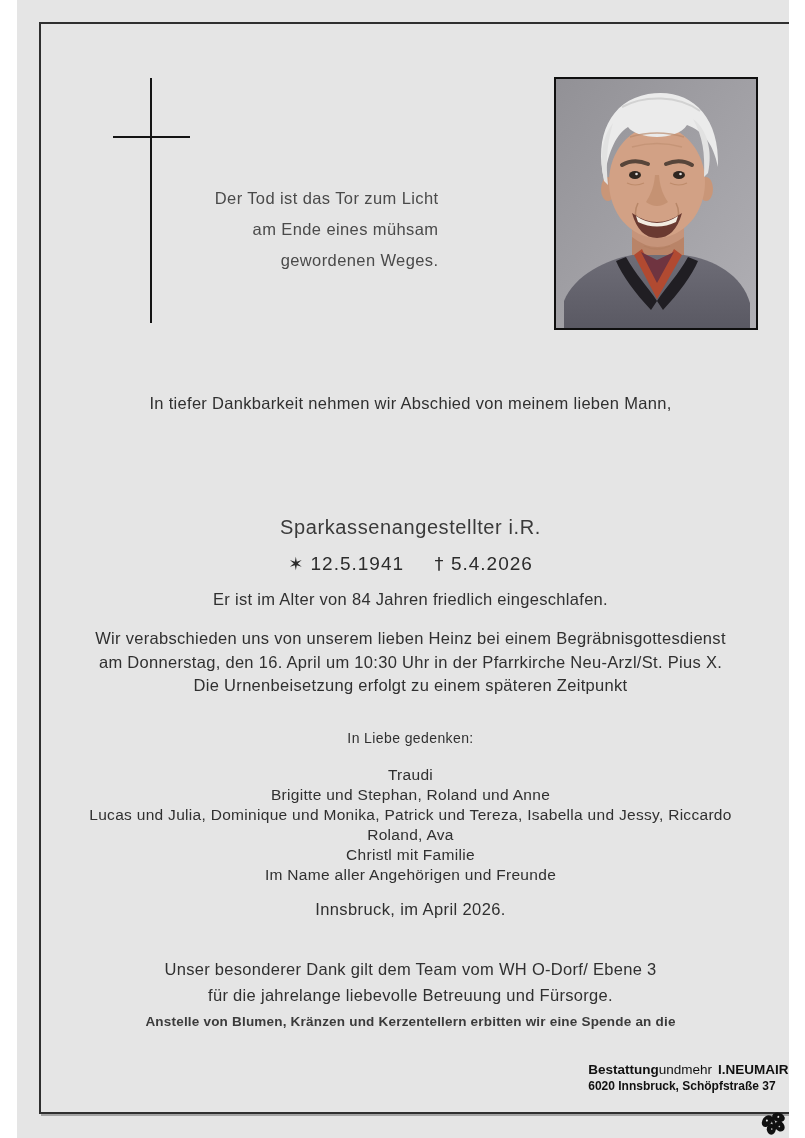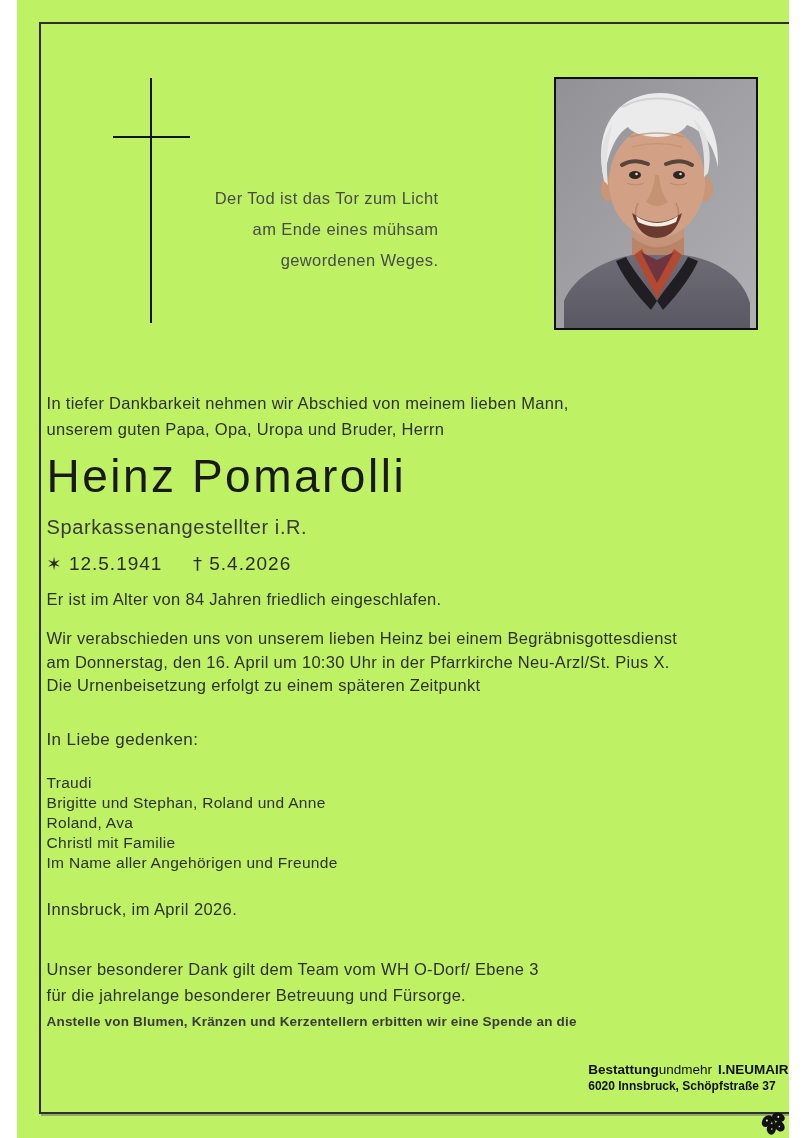--- a/index.html
+++ b/index.html
@@ -1,17 +1,17 @@
 <!DOCTYPE html>
 <html><head>
 <meta charset="utf-8">
 <style>
   html,body{margin:0;padding:0;background:#ffffff;}
   .page{
-    position:relative;width:772px;height:1138px;background:#bef264;
+    position:relative;width:772px;height:1138px;background:#e5e5e5;
     margin:0 auto;overflow:hidden;
     font-family:"Liberation Sans","DejaVu Sans",sans-serif;
     color:#303030;
   }
   .card-border{
     position:absolute;left:22px;top:22px;width:759px;height:1092px;
     border:2px solid #2f2f2f;box-sizing:border-box;
     box-shadow:2px 2px 0 rgba(110,110,110,.55);
   }
   
@@ -23,31 +23,31 @@
     position:absolute;top:183px;right:350px;text-align:right;
     font-size:16.5px;line-height:31px;color:#4a4a4a;letter-spacing:.4px;white-space:nowrap;
   }
   
   .photo{
     position:absolute;left:537px;top:77px;width:200px;height:249px;
     border:2px solid #0f0f0f;background:#9a999e;
   }
   .photo svg{display:block;width:100%;height:100%;}
   
-  .cb{position:absolute;left:30px;right:14px;text-align:left;}
+  .cb{position:absolute;left:30px;right:14px;text-align:center;}
   .intro{top:390px;font-size:16.5px;line-height:26px;letter-spacing:.3px;}
   .name{top:450px;font-size:46px;line-height:52px;font-weight:400;letter-spacing:2.5px;color:#191919;margin:0;}
   .profession{top:516px;font-size:20px;letter-spacing:.6px;color:#3a3a3a;}
   .dates{top:553px;font-size:19px;letter-spacing:1px;color:#2c2c2c;}
   .dates .sym{font-family:"DejaVu Sans",sans-serif;font-size:18px;}
   .dates .gap{display:inline-block;width:18px;}
   .age{top:590px;font-size:16.5px;letter-spacing:.3px;}
   .service{top:627px;font-size:16.5px;line-height:23.5px;letter-spacing:.3px;}
-  .gedenken{top:730px;font-size:17px;letter-spacing:.4px;}
-  .mourners{top:765px;font-size:15.5px;line-height:20px;letter-spacing:.3px;margin-top:8px;}
+  .gedenken{top:730px;font-size:14px;letter-spacing:.4px;}
+  .mourners{top:765px;font-size:15.5px;line-height:20px;letter-spacing:.3px;}
   .placedate{top:900px;font-size:16.5px;letter-spacing:.4px;}
   .thanks{top:956px;font-size:16.5px;line-height:26px;letter-spacing:.3px;}
   .donation{top:1012px;font-size:13.5px;line-height:19.5px;letter-spacing:.2px;color:#3b3b3b;font-weight:bold;}
   
   .footer{
     position:absolute;left:0;right:0;top:1062px;
     display:flex;justify-content:center;align-items:flex-end;gap:12px;
     color:#101010;
     flex-direction:column;
   }
@@ -120,24 +120,22 @@
       <path d="M82,124 Q77,134 82,143" stroke="#b07f60" stroke-width="1.5" fill="none" opacity=".8"></path>
       <path d="M120,124 Q125,134 120,143" stroke="#b07f60" stroke-width="1.5" fill="none" opacity=".8"></path>
       <path d="M76,134 Q101,152 126,134 Q119,159 101,159 Q83,159 76,134 Z" fill="#6a3a31"></path>
       <path d="M80,137 Q101,151 122,137 L120,143 Q101,152 82,143 Z" fill="#f2ece1"></path>
       <path d="M88,167 Q101,173 114,167" stroke="#b07f60" stroke-width="1.3" fill="none" opacity=".6"></path>
     </svg>
   </div>
 
   <div class="cb intro">
     <div>In tiefer Dankbarkeit nehmen wir Abschied von meinem lieben Mann,</div>
-    <div>unserem guten Papa, Opa, Uropa und Bruder, Herrn</div>
-  </div>
-
-  <h1 class="cb name">Heinz Pomarolli</h1>
+  </div>
+
 
   <div class="cb profession">Sparkassenangestellter i.R.</div>
 
   <div class="cb dates">
     <span class="sym">✶</span>
     <span>12.5.1941</span>
     <span class="gap"></span>
     <span class="sym">†</span>
     <span>5.4.2026</span>
   </div>
@@ -148,30 +146,31 @@
     <div>Wir verabschieden uns von unserem lieben Heinz bei einem Begräbnisgottesdienst</div>
     <div>am Donnerstag, den 16. April um 10:30 Uhr in der Pfarrkirche Neu-Arzl/St. Pius X.</div>
     <div>Die Urnenbeisetzung erfolgt zu einem späteren Zeitpunkt</div>
   </div>
 
   <div class="cb gedenken">In Liebe gedenken:</div>
 
   <div class="cb mourners">
     <div>Traudi</div>
     <div>Brigitte und Stephan, Roland und Anne</div>
+    <div>Lucas und Julia, Dominique und Monika, Patrick und Tereza, Isabella und Jessy, Riccardo</div>
     <div>Roland, Ava</div>
     <div>Christl mit Familie</div>
     <div>Im Name aller Angehörigen und Freunde</div>
   </div>
 
   <div class="cb placedate">Innsbruck, im April 2026.</div>
 
   <div class="cb thanks">
     <div>Unser besonderer Dank gilt dem Team vom WH O-Dorf/ Ebene 3</div>
-    <div>für die jahrelange besonderer Betreuung und Fürsorge.</div>
+    <div>für die jahrelange liebevolle Betreuung und Fürsorge.</div>
   </div>
 
   <div class="cb donation">
     <div>Anstelle von Blumen, Kränzen und Kerzentellern erbitten wir eine Spende an die</div>
   </div>
 
   <div class="footer">
     <div class="f-left">
       <div class="f-company">
         <span>Bestattung</span><span class="light">undmehr</span><span class="owner">I.NEUMAIR</span>

